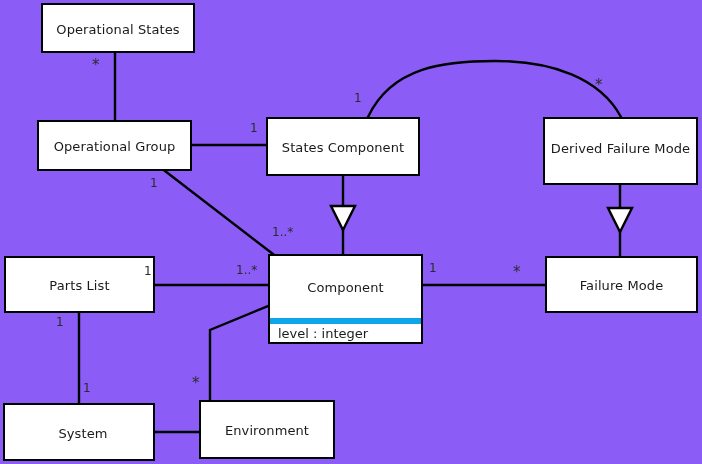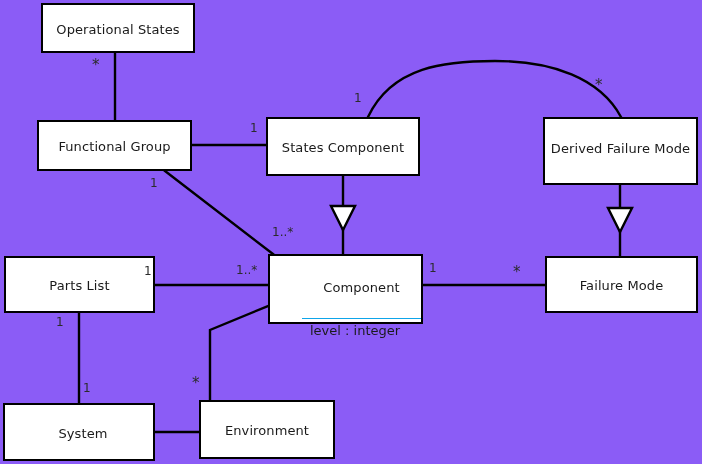--- a/index.html
+++ b/index.html
@@ -40,21 +40,21 @@
     width: 100%;
     color: #1a1a1a;
     font-size: 13px;
     font-family: "DejaVu Sans", sans-serif;
     letter-spacing: 0.1px;
     white-space: nowrap;
   }
   .uml-attr-compartment {
     box-sizing: border-box;
     width: 100%;
-    border-top: 1px solid #0ea5e9;
+    border-top: 6px solid #0ea5e9;
     display: flex;
     align-items: center;
     padding-left: 8px;
     color: #1a1a1a;
     font-size: 13px;
     font-family: "DejaVu Sans", sans-serif;
     white-space: nowrap;
   }
   .multiplicity {
     position: absolute;
@@ -94,32 +94,32 @@
         <polyline points="620,232 620,256" fill="none"></polyline>
         <polygon points="608,208 632,208 620,232" fill="#ffffff" stroke="#000000" stroke-width="2.4" stroke-linejoin="miter"></polygon>
       </g>
   </svg>
 
   <div id="class-layer">
       <div class="uml-class" style="left: 41px; top: 3px; width: 154px; height: 50px;">
         <div class="uml-name-compartment" style="height: 48px;">Operational States</div>
       </div>
       <div class="uml-class" style="left: 37px; top: 120px; width: 155px; height: 51px;">
-        <div class="uml-name-compartment" style="height: 49px;">Functional Group</div>
+        <div class="uml-name-compartment" style="height: 49px;">Operational Group</div>
       </div>
       <div class="uml-class" style="left: 266px; top: 117px; width: 154px; height: 59px;">
         <div class="uml-name-compartment" style="height: 57px;">States Component</div>
       </div>
       <div class="uml-class" style="left: 543px; top: 117px; width: 155px; height: 68px;">
         <div class="uml-name-compartment" style="height: 58px;">Derived Failure Mode</div>
       </div>
       <div class="uml-class" style="left: 4px; top: 256px; width: 151px; height: 57px;">
         <div class="uml-name-compartment" style="height: 55px;">Parts List</div>
       </div>
-      <div class="uml-class" style="left: 268px; top: 254px; width: 155px; height: 70px; padding-left: 32px;">
+      <div class="uml-class" style="left: 268px; top: 254px; width: 155px; height: 90px;">
         <div class="uml-name-compartment" style="height: 62px;">Component</div>
         <div class="uml-attr-compartment" style="height: 24px;">level : integer</div>
       </div>
       <div class="uml-class" style="left: 545px; top: 256px; width: 153px; height: 57px;">
         <div class="uml-name-compartment" style="height: 55px; border-radius: 21px;">Failure Mode</div>
       </div>
       <div class="uml-class" style="left: 3px; top: 403px; width: 152px; height: 58px; padding-left: 8px;">
         <div class="uml-name-compartment" style="height: 56px;">System</div>
       </div>
       <div class="uml-class" style="left: 199px; top: 400px; width: 136px; height: 59px; text-align: center;">

